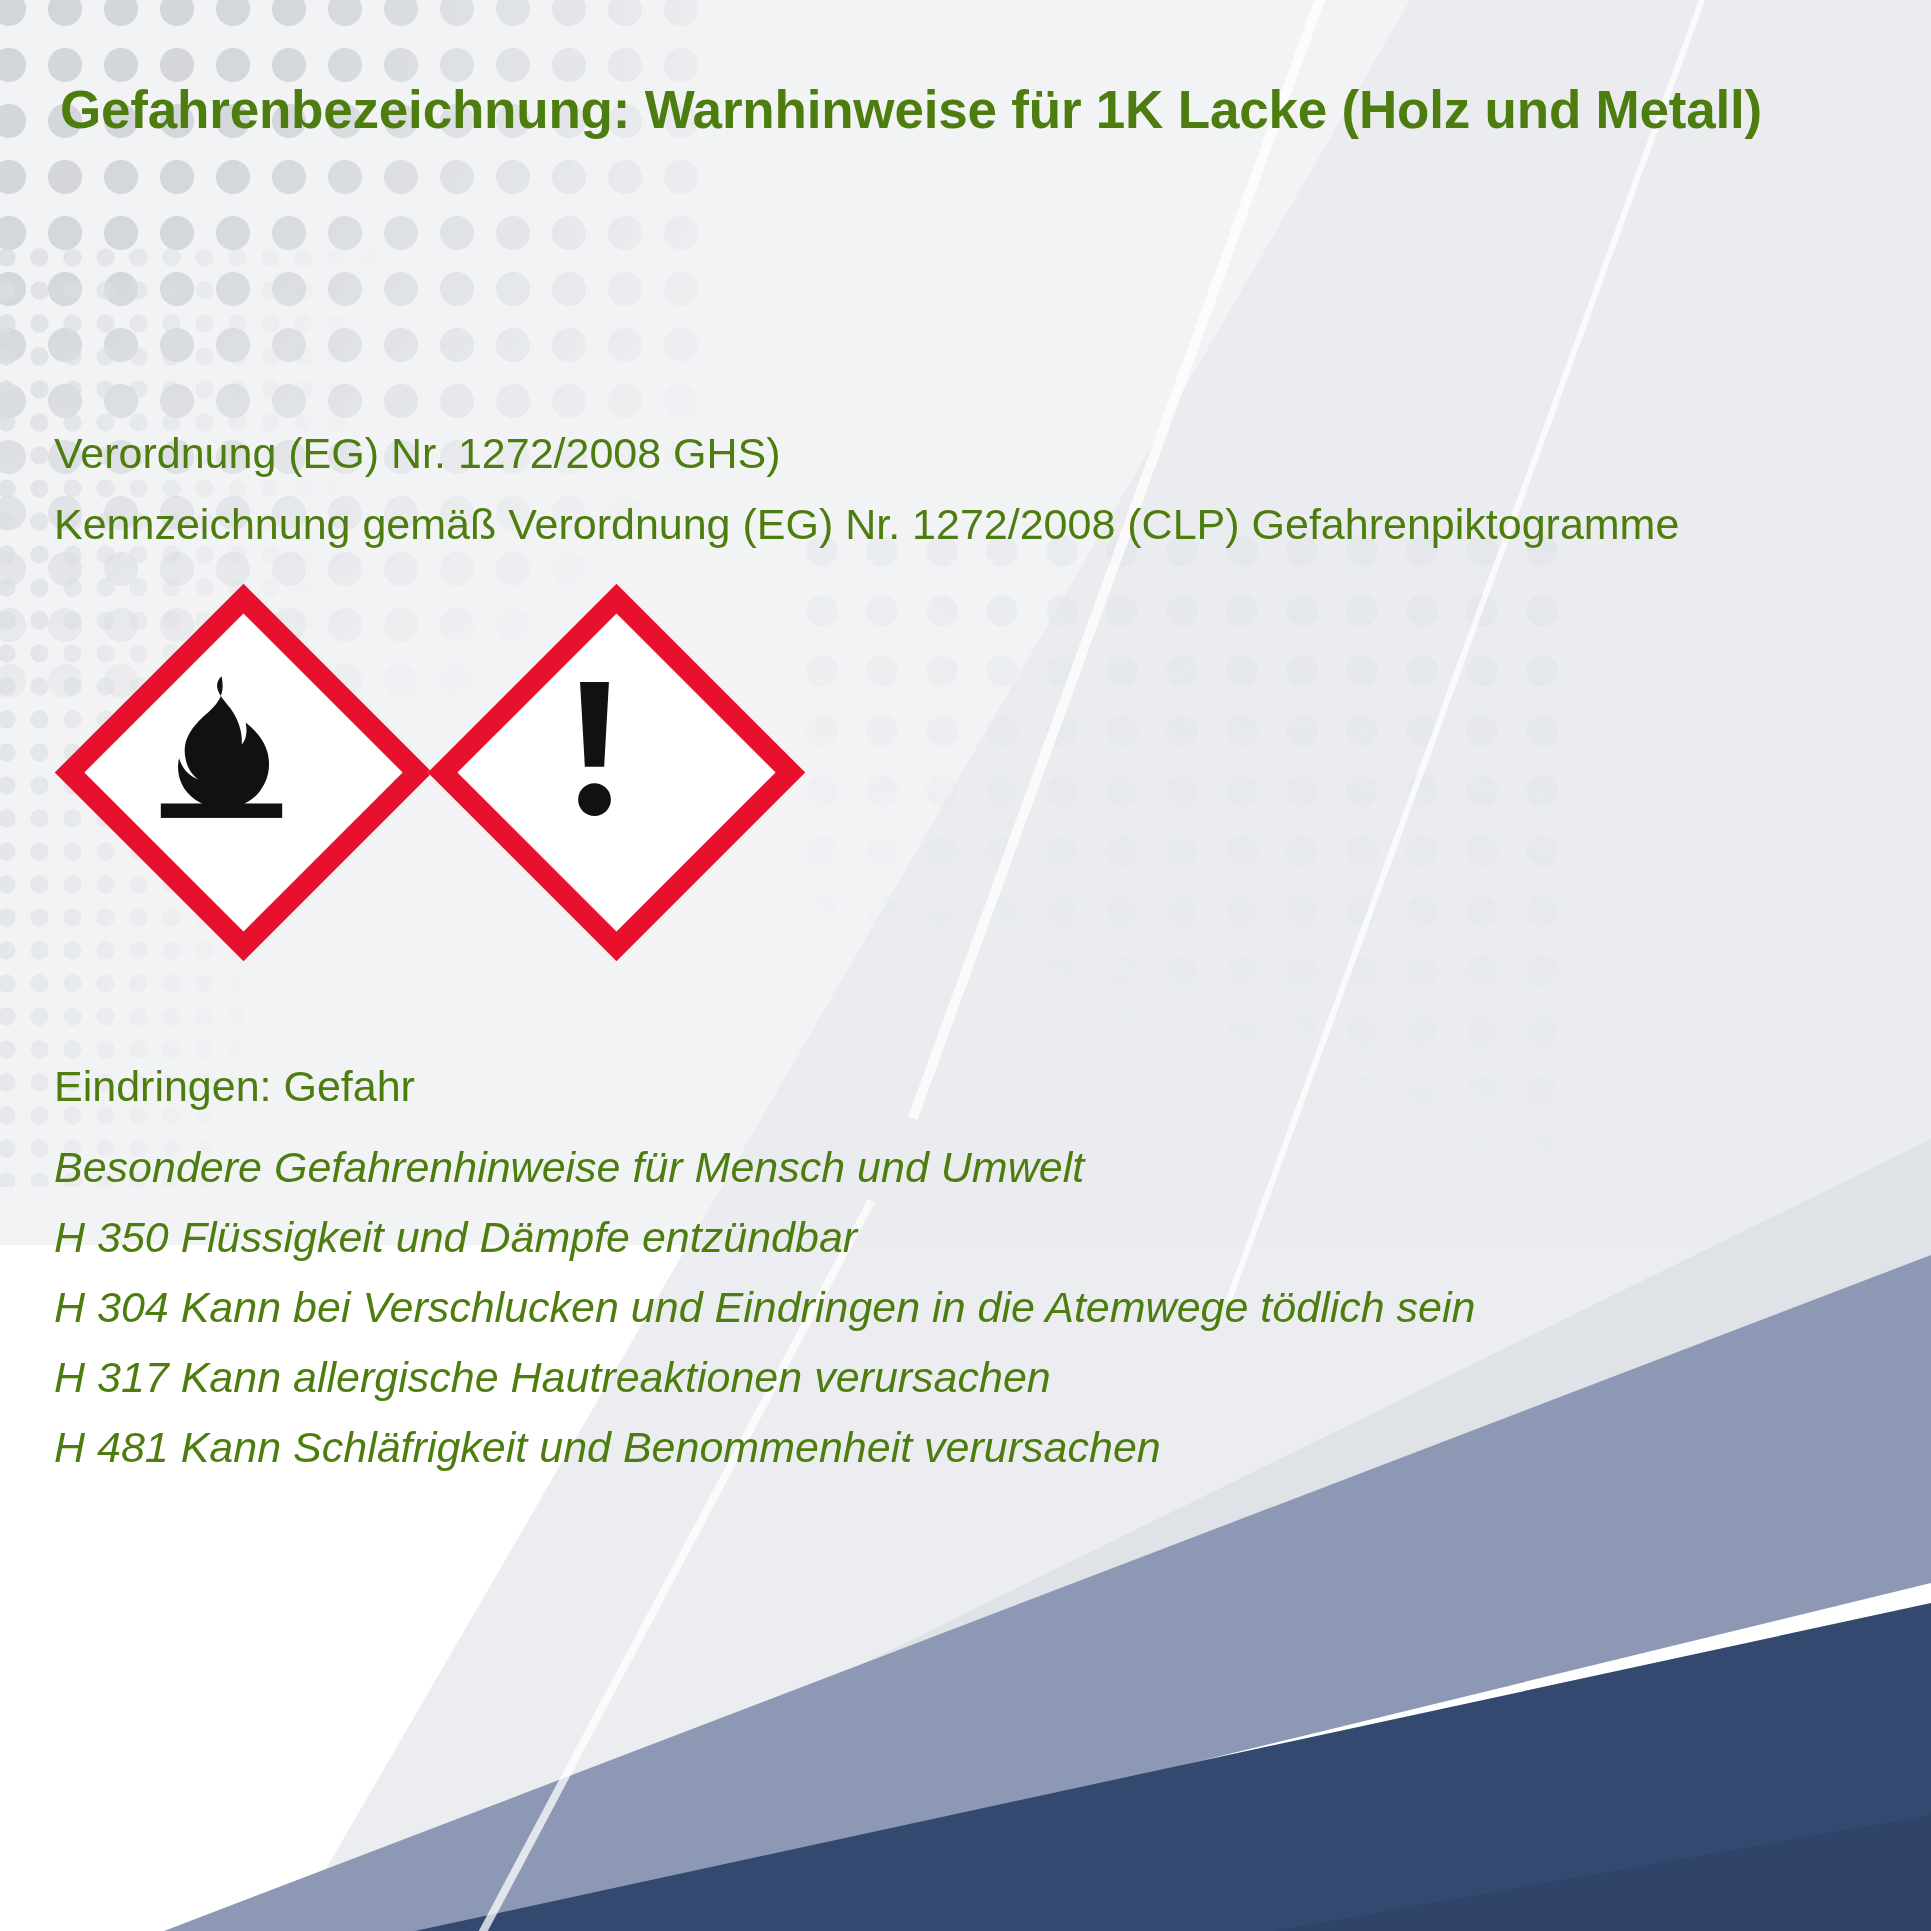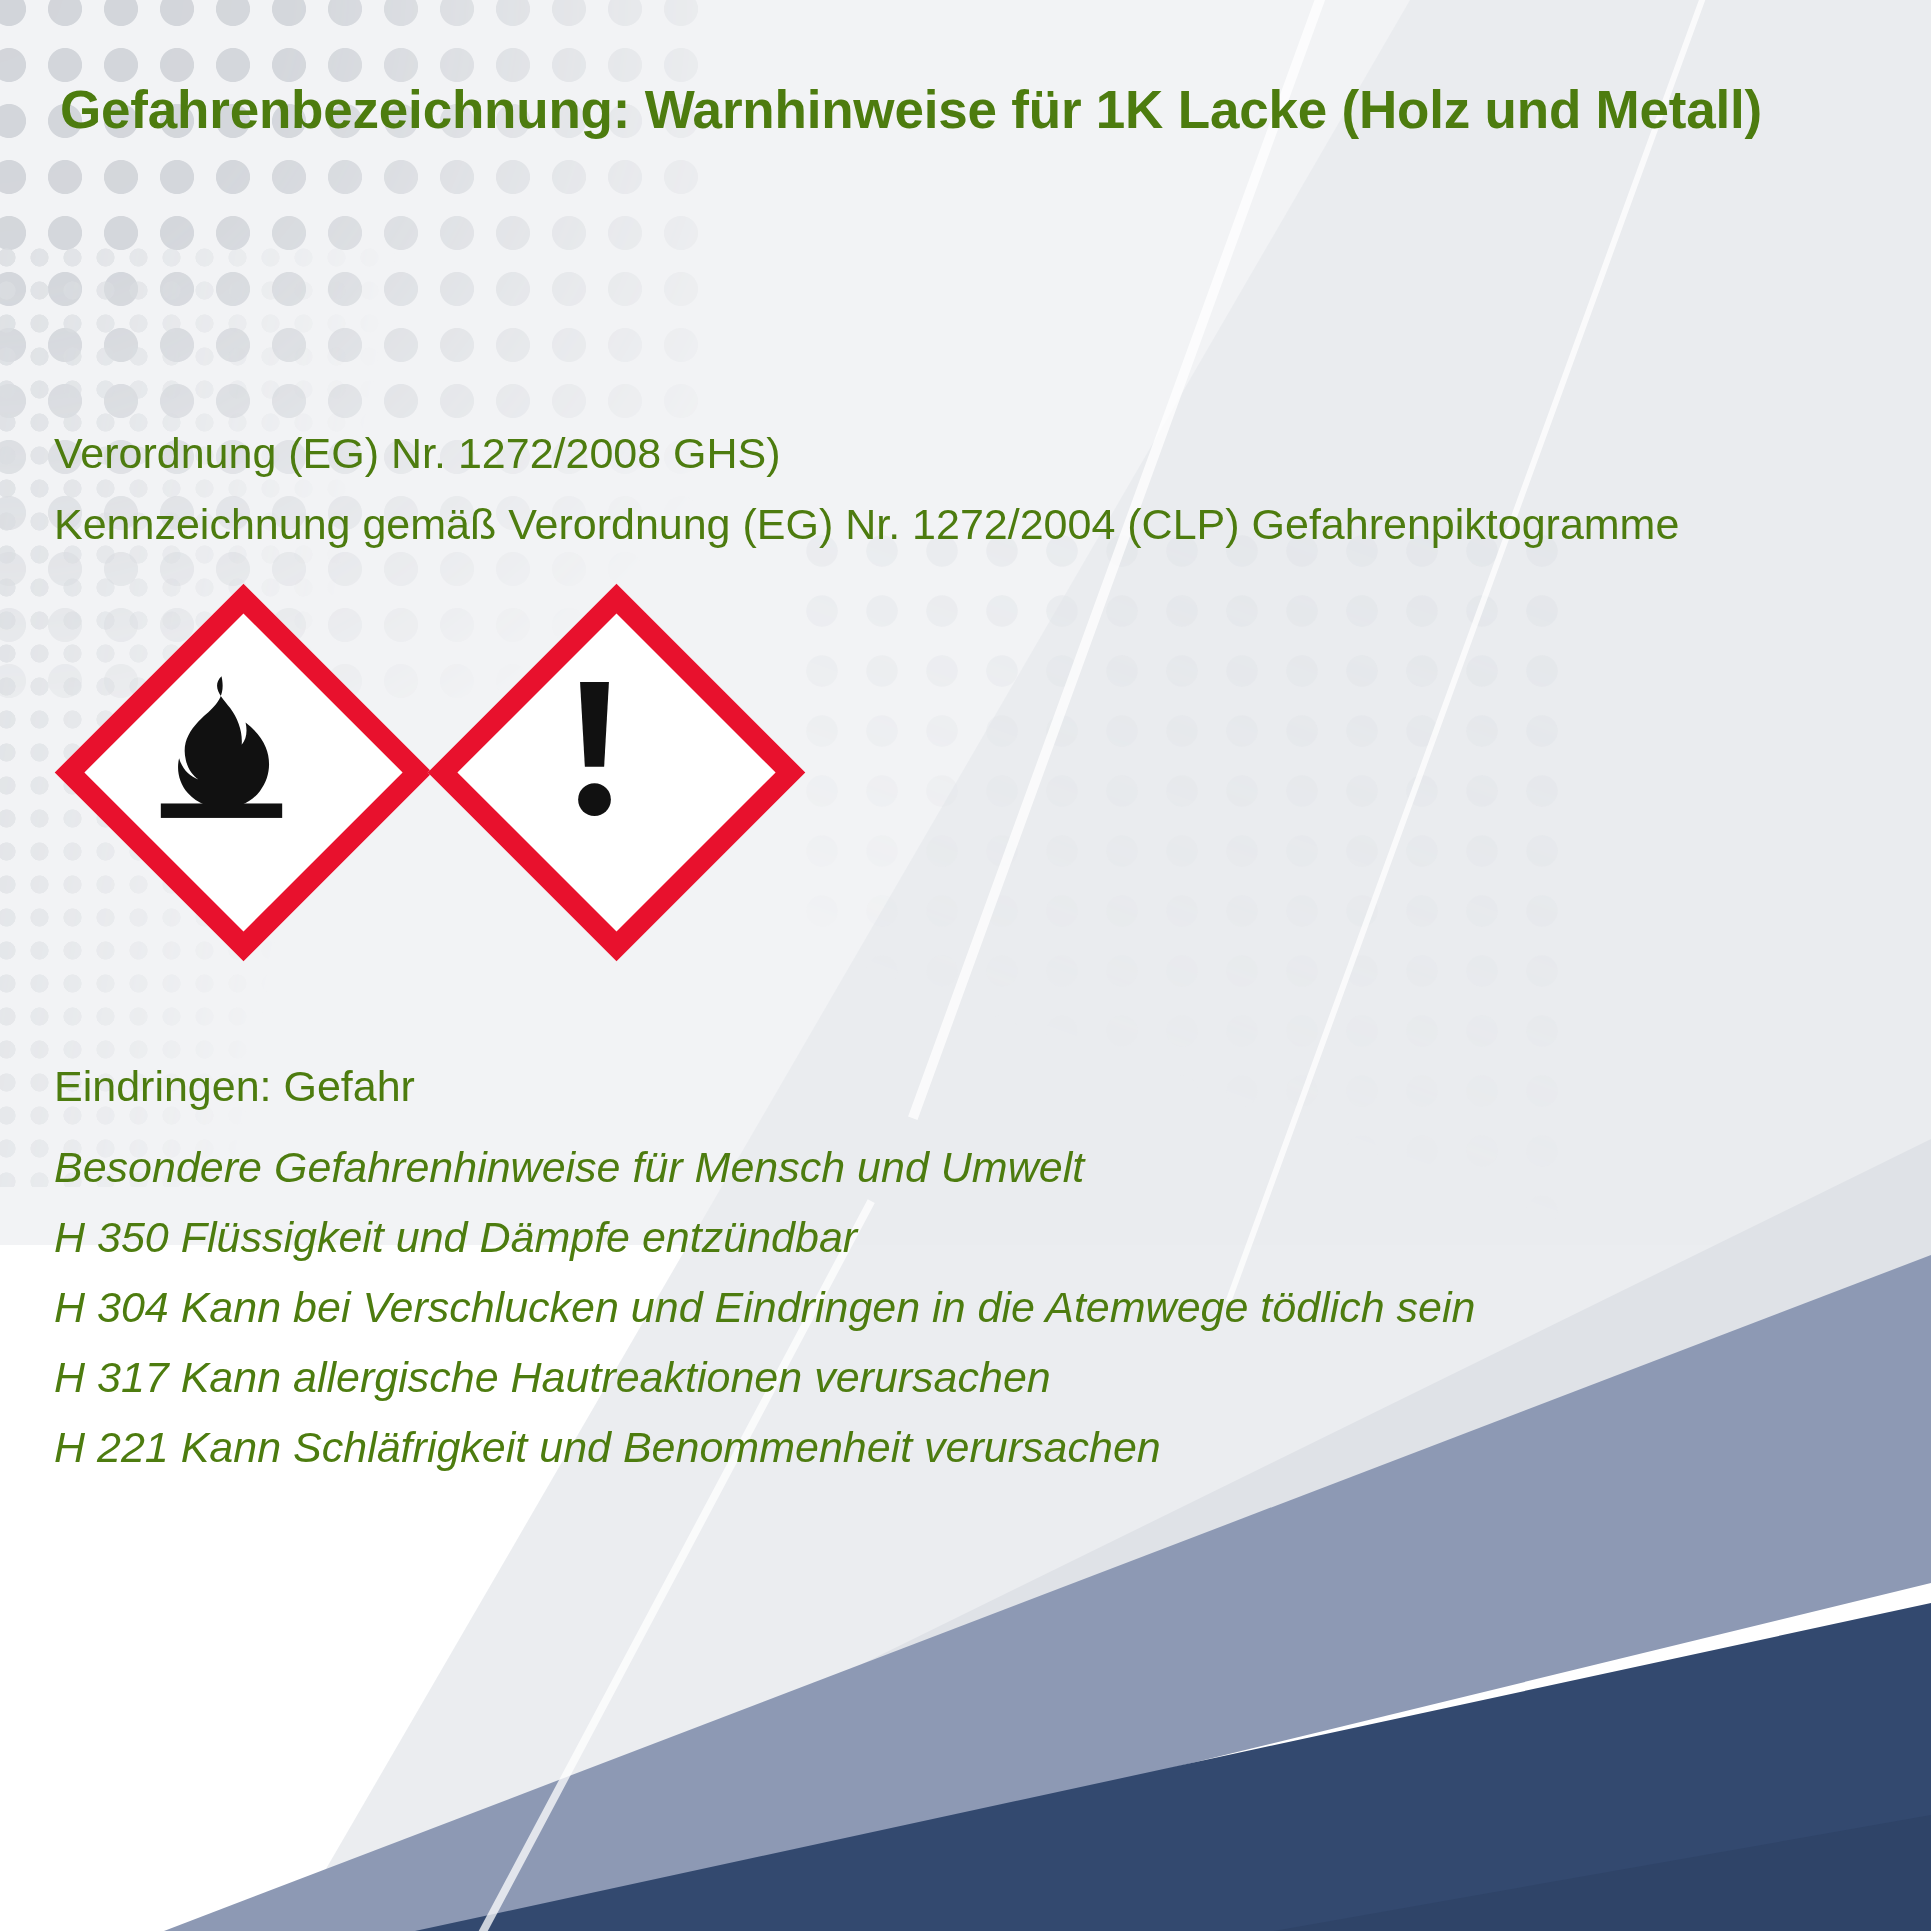--- a/index.html
+++ b/index.html
@@ -241,21 +241,21 @@
     <div class="streak s2"></div>
     <div class="streak s3"></div>
   </div>
 
   <div class="content">
 
     <div class="title">Gefahrenbezeichnung:  Warnhinweise für 1K Lacke (Holz und Metall)</div>
 
     <div class="reg-line-1">Verordnung (EG) Nr. 1272/2008 GHS)</div>
 
-    <div class="reg-line-2">Kennzeichnung gemäß Verordnung (EG) Nr. 1272/2004 (CLP) Gefahrenpiktogramme</div>
+    <div class="reg-line-2">Kennzeichnung gemäß Verordnung (EG) Nr. 1272/2008 (CLP) Gefahrenpiktogramme</div>
 
     <div class="pictos">
 
       <div class="picto-wrap">
         <div class="picto-diamond"></div>
         <div class="picto-icon">
           <svg width="183" height="183" viewBox="0 0 190 190" aria-hidden="true">
             <path fill="#111111" d="M95 18c6 26-12 34-24 47-11 12-17 24-13 40 2 9 7 16 13 20-9-3-17-11-20-22-3 12 0 26 9 36 10 11 24 16 37 16 15 0 29-6 38-18 10-13 12-30 6-45-4-11-12-19-21-26 2 9 1 17-4 23 1-14-4-27-12-38-9-12-20-22-9-33z"></path>
             <rect x="32" y="150" width="126" height="15" fill="#111111"></rect>
           </svg>
@@ -274,18 +274,18 @@
 
     </div>
 
     <div class="signal">Eindringen: Gefahr</div>
 
     <div class="hazard-list">
       <div class="h-line">Besondere Gefahrenhinweise für Mensch und Umwelt</div>
       <div class="h-line">H 350 Flüssigkeit und Dämpfe entzündbar</div>
       <div class="h-line">H 304 Kann bei Verschlucken und Eindringen in die Atemwege tödlich sein</div>
       <div class="h-line">H 317 Kann allergische Hautreaktionen verursachen</div>
-      <div class="h-line">H 221 Kann Schläfrigkeit und Benommenheit verursachen</div>
+      <div class="h-line">H 481 Kann Schläfrigkeit und Benommenheit verursachen</div>
     </div>
 
   </div>
 </div>
 
 
 </body></html>

